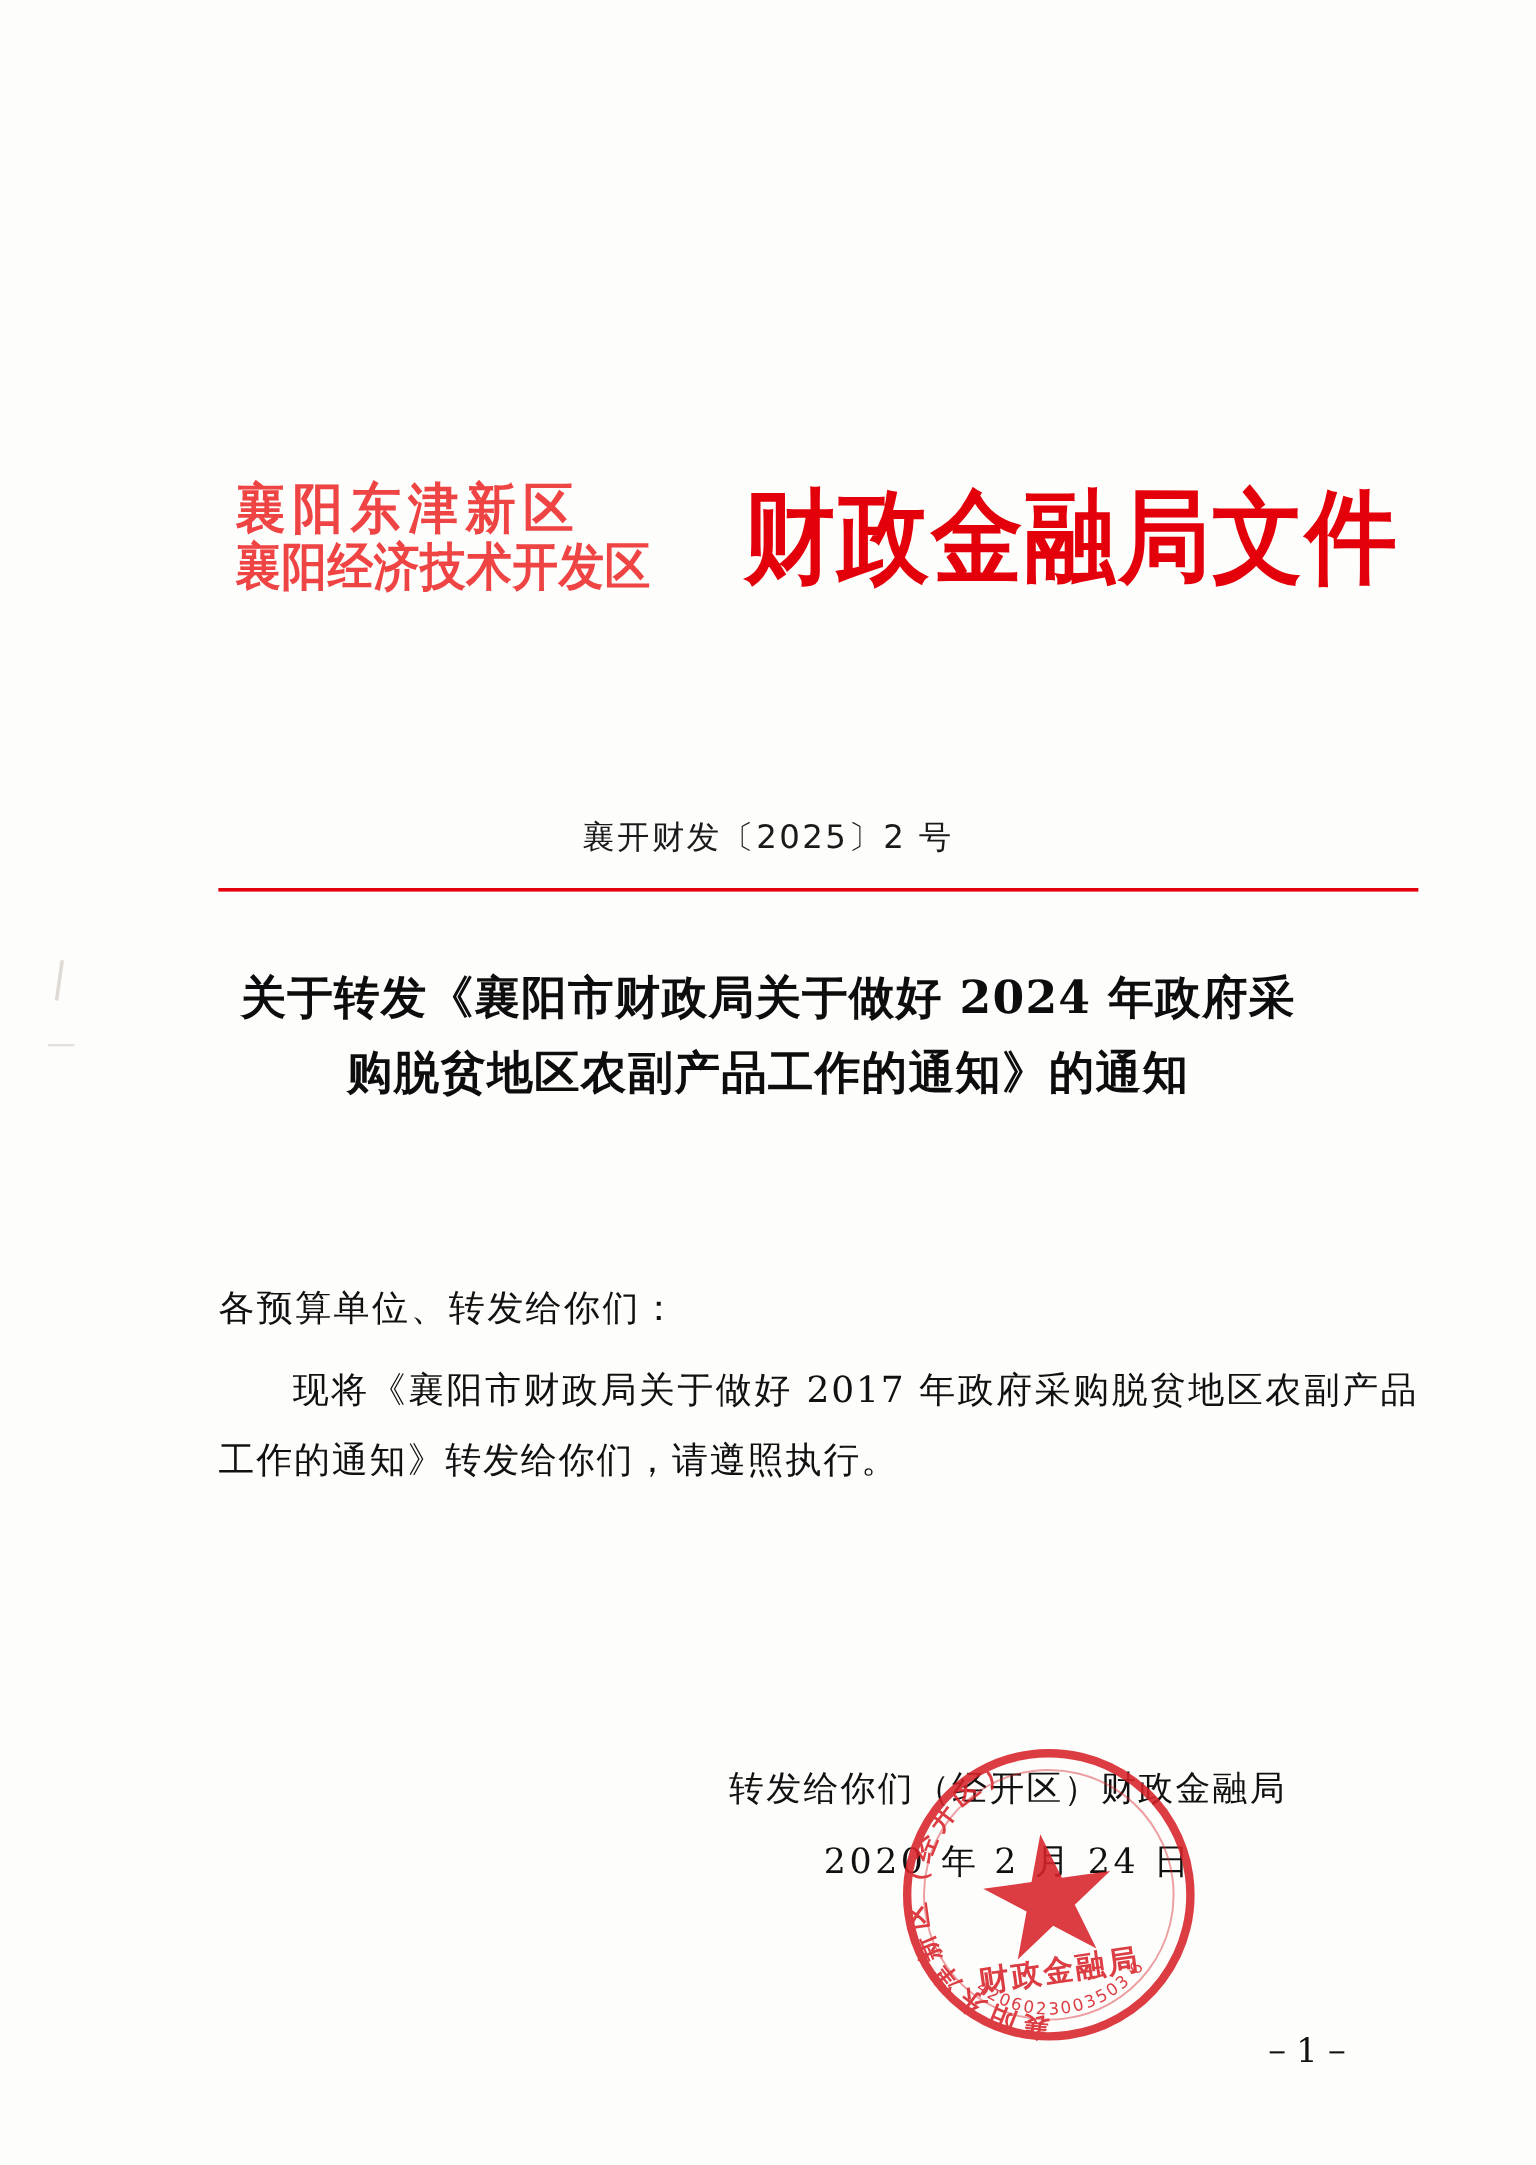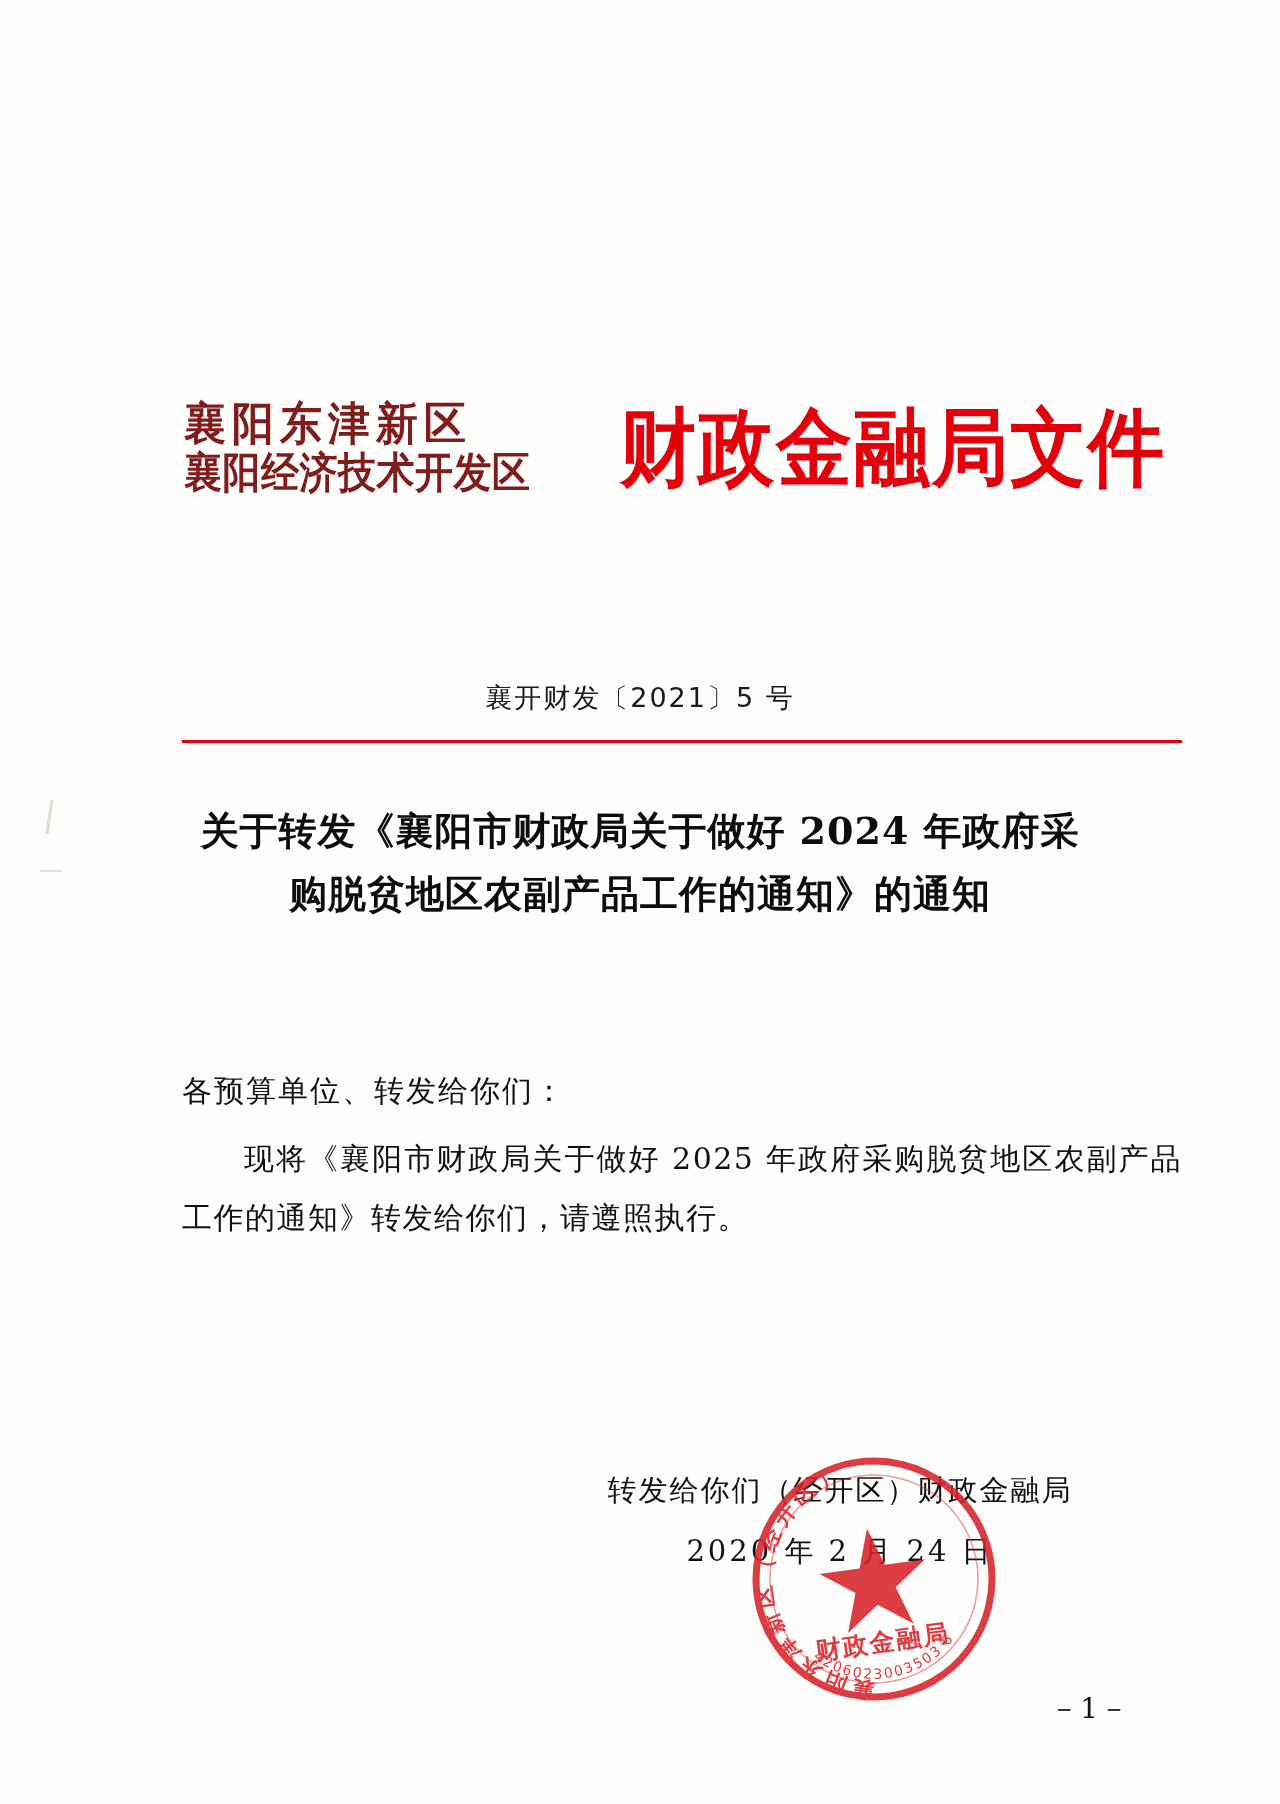--- a/index.html
+++ b/index.html
@@ -25,24 +25,24 @@
   
   .masthead {
     position: absolute;
     left: 180px;
     top: 395px;
     width: 950px;
     height: 150px;
   }
   .mast-left {
     position: absolute;
-    left: 4px;
+    left: 16px;
     top: 6px;
     width: 420px;
-    color: #7f1d1d;
+    color: #ef4444;
     font-family: "DejaVu Sans", sans-serif;
     font-weight: bold;
     line-height: 1.0;
   }
   .mast-line1 {
     font-size: 42px;
     letter-spacing: 6px;
     white-space: nowrap;
     transform: scaleY(1.08);
     transform-origin: left top;
@@ -188,27 +188,27 @@
   <div class="scan-mark-2"></div>
 
   <div class="masthead">
     <div class="mast-left">
       <div class="mast-line1">襄阳东津新区</div>
       <div class="mast-line2">襄阳经济技术开发区</div>
     </div>
     <div class="mast-right">财政金融局文件</div>
   </div>
 
-  <div class="docnum">襄开财发〔2021〕5 号</div>
+  <div class="docnum">襄开财发〔2025〕2 号</div>
   <div class="red-rule"></div>
 
   <div class="doc-title">关于转发《襄阳市财政局关于做好 2024 年政府采购脱贫地区农副产品工作的通知》的通知</div>
 
   <div class="salutation">各预算单位、转发给你们：</div>
-  <div class="body-para">现将《襄阳市财政局关于做好 2025 年政府采购脱贫地区农副产品工作的通知》转发给你们，请遵照执行。</div>
+  <div class="body-para">现将《襄阳市财政局关于做好 2017 年政府采购脱贫地区农副产品工作的通知》转发给你们，请遵照执行。</div>
 
   <div class="sig">
     <div>转发给你们（经开区）财政金融局</div>
     <div class="sig-date">2020 年 2 月 24 日</div>
   </div>
 
   <div class="seal">
     <svg width="258" height="258" viewBox="0 0 258 258" xmlns="http://www.w3.org/2000/svg">
       <defs>
         <path id="ringPathTop" d="M 129 232 A 103 103 0 1 1 129 26"></path>

